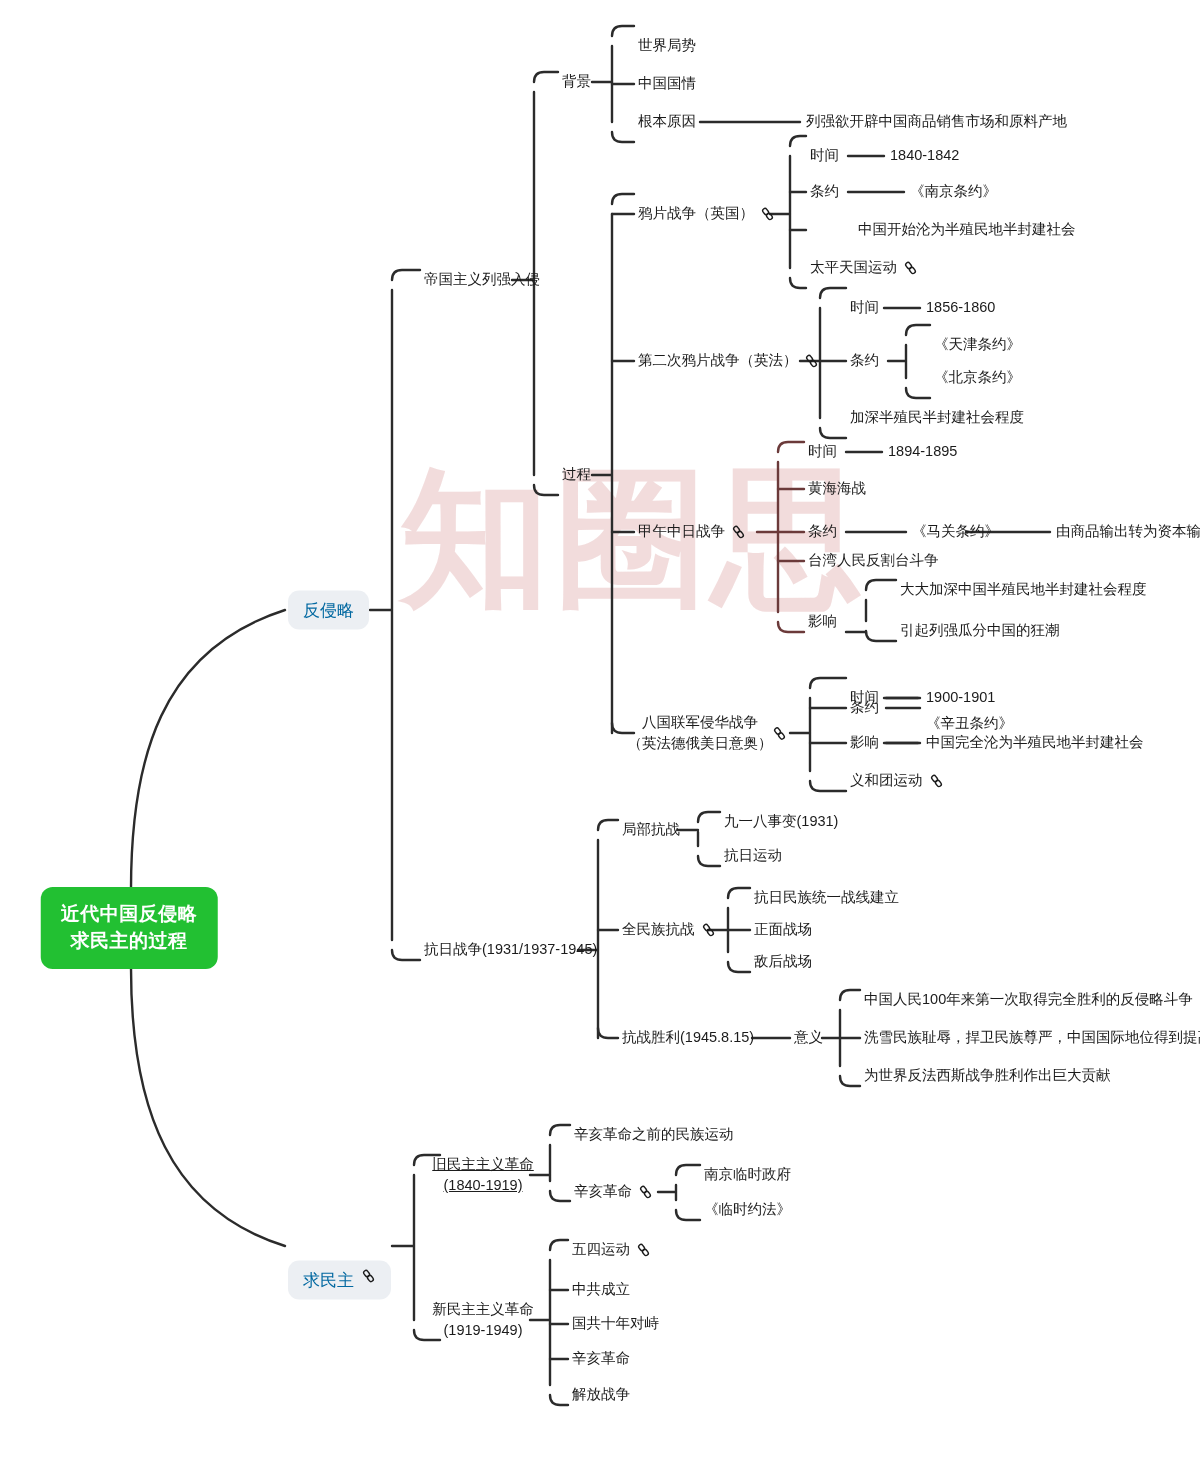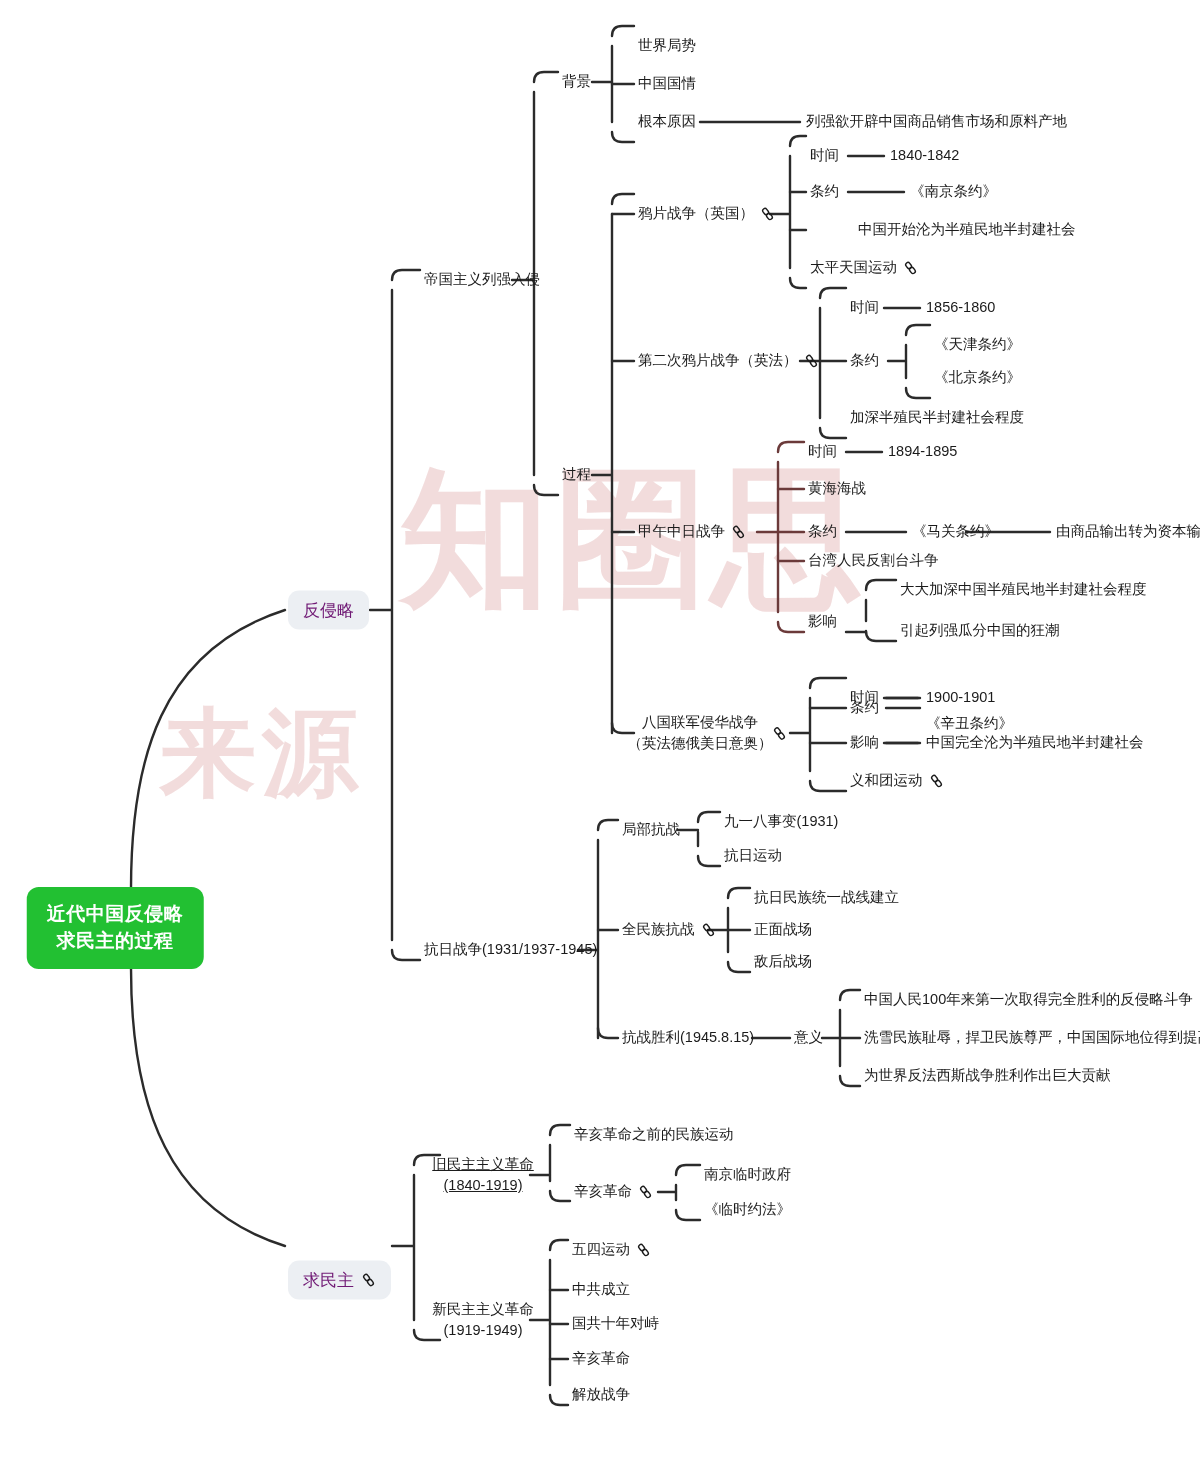--- a/index.html
+++ b/index.html
@@ -10,32 +10,31 @@
       user-select:none;pointer-events:none;opacity:.85;}
   .node{position:absolute;transform:translateY(-50%);
         font-size:14.5px;color:#1b1b1b;line-height:1.45;white-space:nowrap;}
   .node.ctr{text-align:center;transform:translate(-50%,-50%);}
   .root{position:absolute;transform:translate(-50%,-50%);
         background:#22c032;color:#fff;border-radius:12px;
         padding:14px 20px;font-size:19px;font-weight:700;line-height:1.42;
         text-align:center;white-space:nowrap;letter-spacing:.5px;}
   .pill{position:absolute;transform:translateY(-50%);
         background:#eceff3;border-radius:11px;padding:8px 15px;
-        font-size:17px;color:#701a75;white-space:nowrap;
-        display:flex;align-items:center;gap:7px;}
+        font-size:17px;color:#0369a1;white-space:nowrap;
+        display:flex;gap:7px;}
   .lbl{display:inline-flex;align-items:center;gap:6px;}
   .link-icon{display:inline-block;width:15px;height:15px;vertical-align:-2px;flex:none;}
   .link-icon svg{display:block;}
 </style>
 </head>
 <body>
 
 <div id="stage">
 
-  <div class="wm" style="left:160px;top:690px;font-size:96px;">来源</div>
   <div class="wm" style="left:400px;top:440px;font-size:150px;">知圈思</div>
 
   <svg class="links" viewBox="0 0 1200 1481">
     <g fill="none" stroke="#2b2b2b" stroke-width="2.4" stroke-linecap="round" stroke-linejoin="round">
 
       <path d="M131,889 C 131,760 160,650 285,610"></path>
       <path d="M131,968 C 131,1110 170,1210 285,1246"></path>
 
       <path d="M370,610 H392 M392,290 V940"></path>
       <path d="M392,280 q0,-10 10,-10 H420"></path>
@@ -142,21 +141,21 @@
 
       <path d="M530,1320 H550 M550,1260 V1385"></path>
       <path d="M550,1250 q0,-10 10,-10 H568"></path>
       <path d="M550,1290 H568"></path>
       <path d="M550,1324 H568"></path>
       <path d="M550,1359 H568"></path>
       <path d="M550,1395 q0,10 10,10 H568"></path>
     </g>
   </svg>
 
-  <div class="root" style="left:115px;top:928px;">
+  <div class="root" style="left:129px;top:928px;">
     <div>近代中国反侵略</div>
     <div>求民主的过程</div>
   </div>
 
   <div class="pill" style="left:288px;top:610px;">
     <span>反侵略</span>
   </div>
   <div class="pill" style="left:288px;top:1280px;">
     <span>求民主</span>
     <span class="link-icon">

